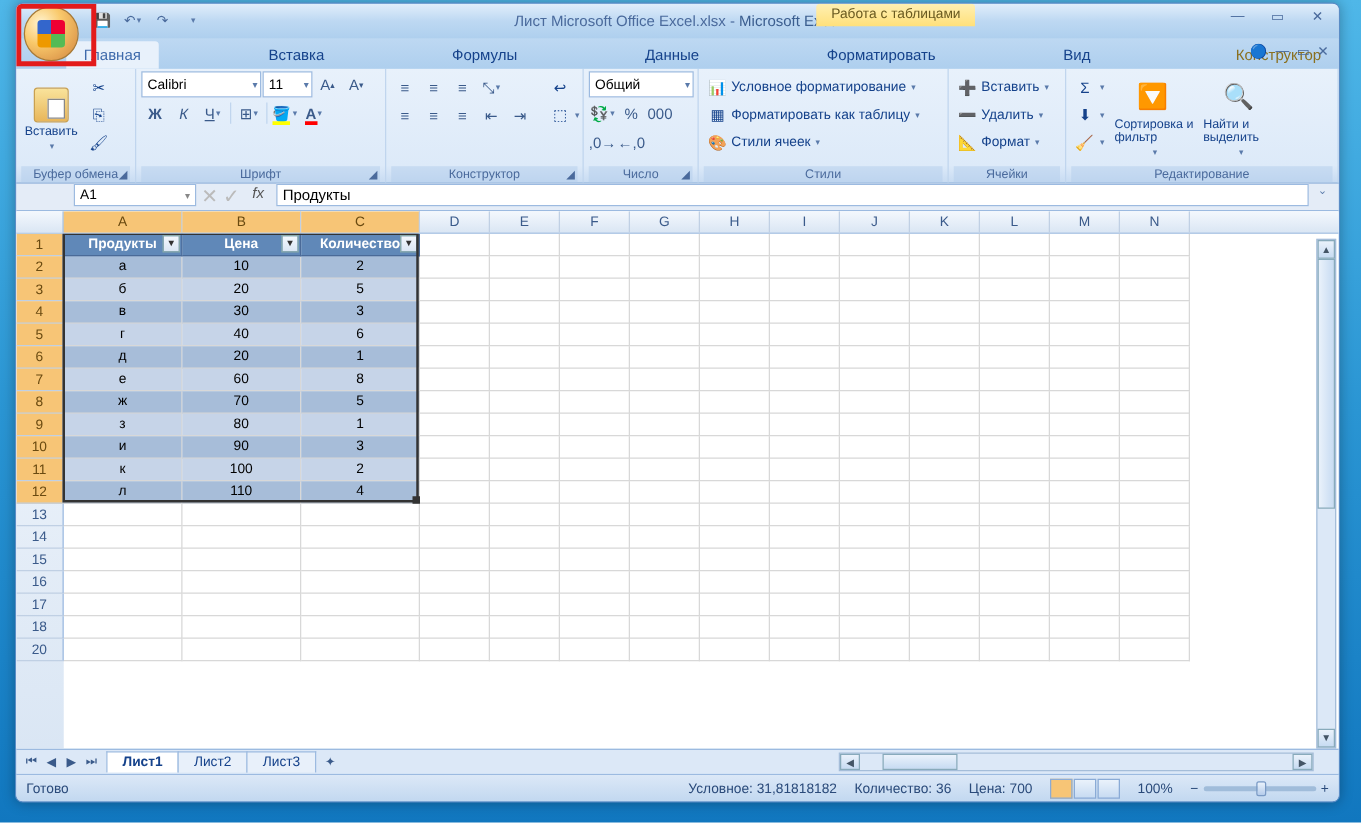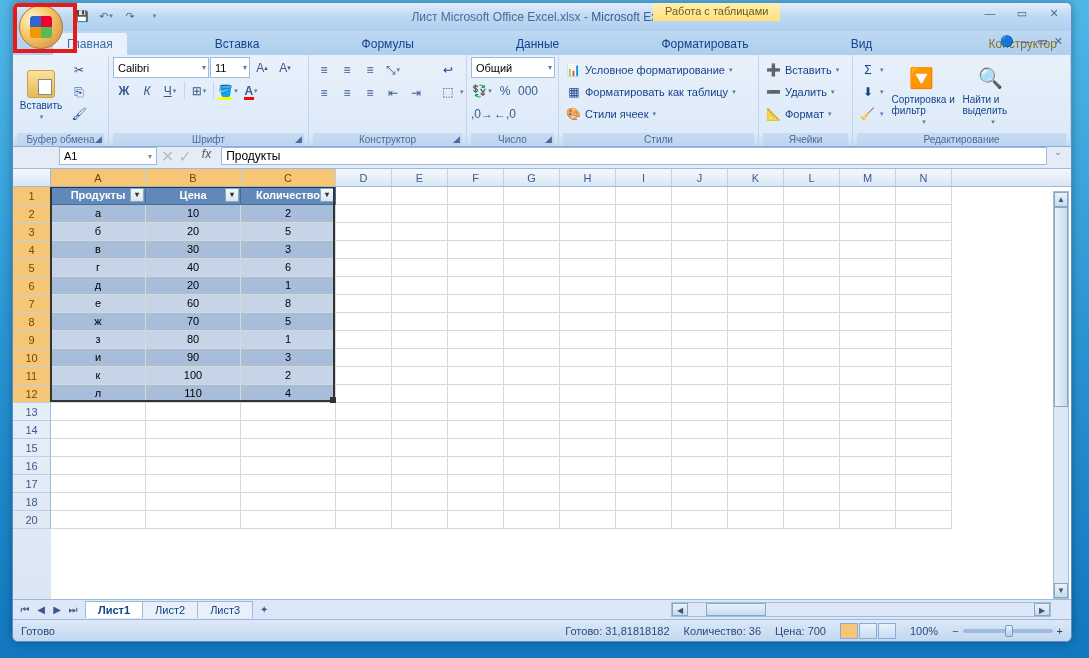--- a/index.html
+++ b/index.html
@@ -718,21 +718,21 @@
     <div class="hscroll">
       <div class="arrow">◀</div>
       <div class="thumb"></div>
       <div class="arrow" style="margin-left:auto">▶</div>
     </div>
   </div>
 
   <div class="statusbar">
     <span>Готово</span>
     <span class="spacer"></span>
-    <span><span>Готово:</span> <span>31,81818182</span></span>
+    <span><span>Условное:</span> <span>31,81818182</span></span>
     <span><span>Количество:</span> <span>36</span></span>
     <span><span>Цена:</span> <span>700</span></span>
     <div class="viewbtns">
       <div class="viewbtn active"></div>
       <div class="viewbtn"></div>
       <div class="viewbtn"></div>
     </div>
     <span style="cursor:pointer">100%</span>
     <div class="zoom">
       <span style="cursor:pointer">−</span>

